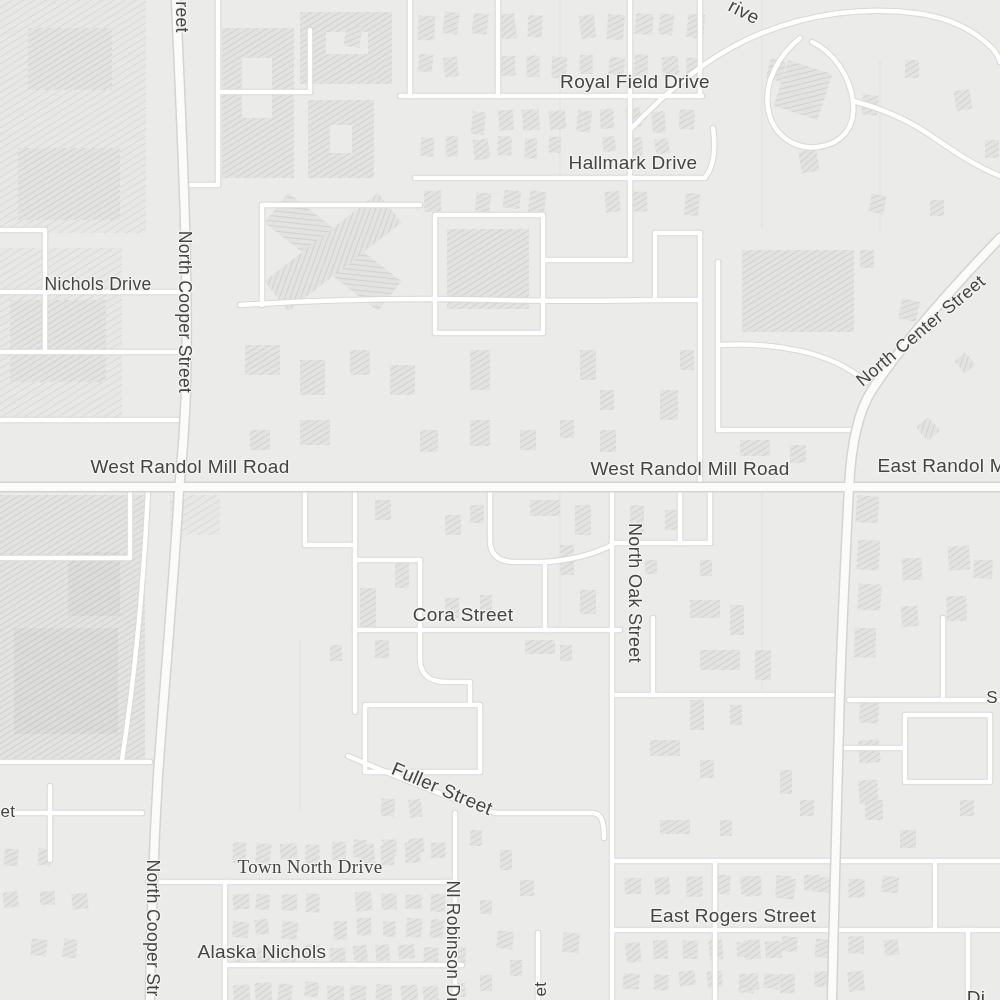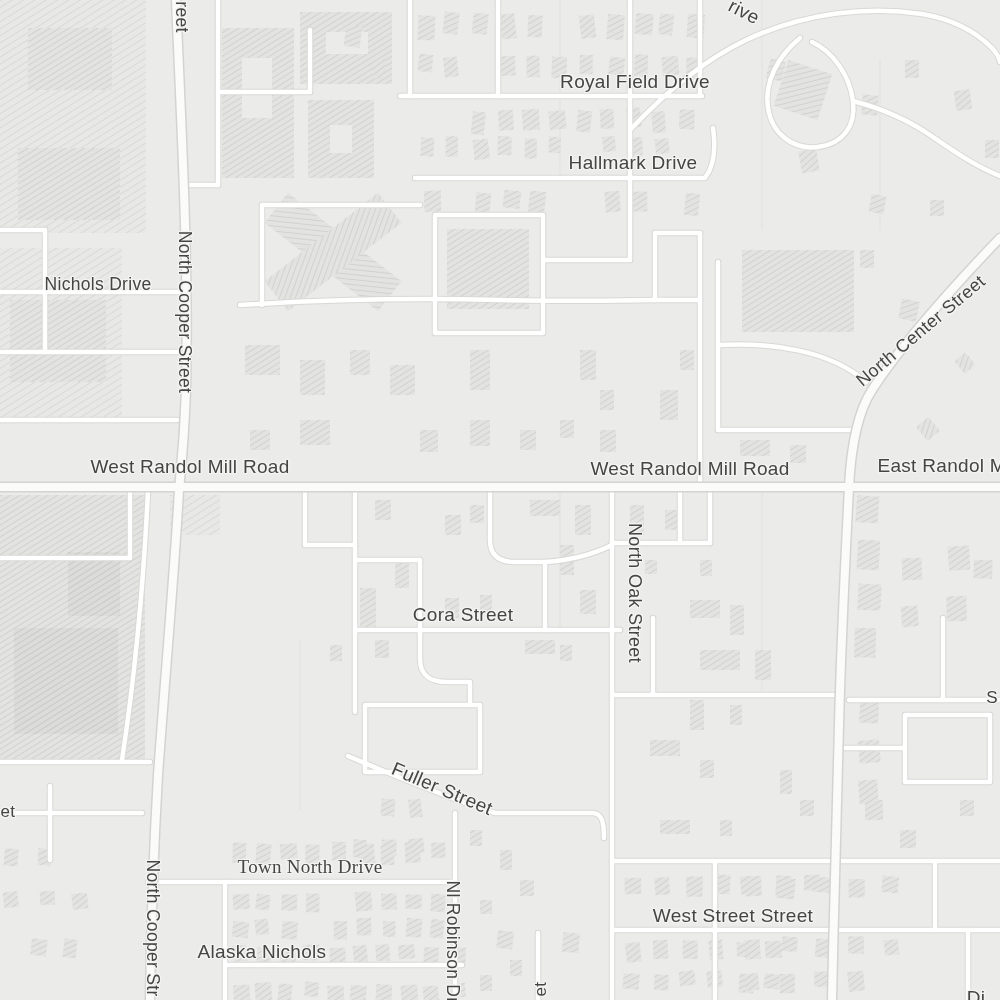--- a/index.html
+++ b/index.html
@@ -461,21 +461,21 @@
   <div class="lbl" style="left:181px;top:17px;font-size:17.5px;transform:translate(-50%,-50%) rotate(90deg);">reet</div>
   <div class="lbl" style="left:152px;top:928px;font-size:17.5px;transform:translate(-50%,-50%) rotate(90deg);">North Cooper Str</div>
   <div class="lbl" style="left:190px;top:467px;">West Randol Mill Road</div>
   <div class="lbl" style="left:690px;top:469px;">West Randol Mill Road</div>
   <div class="lbl" style="left:944px;top:466px;">East Randol Mi</div>
   <div class="lbl" style="left:921px;top:331px;font-size:18px;transform:translate(-50%,-50%) rotate(-40deg);">North Center Street</div>
   <div class="lbl" style="left:634px;top:593px;font-size:18px;transform:translate(-50%,-50%) rotate(90deg);">North Oak Street</div>
   <div class="lbl" style="left:452px;top:615px;margin-left:11px;">Cora Street</div>
   <div class="lbl" style="left:442px;top:789px;transform:translate(-50%,-50%) rotate(23deg);">Fuller Street</div>
   <div class="lbl" style="left:310px;top:867px;font-family:Liberation Serif, serif;">Town North Drive</div>
-  <div class="lbl" style="left:733px;top:916px;">West Street Street</div>
+  <div class="lbl" style="left:733px;top:916px;">East Rogers Street</div>
   <div class="lbl" style="left:262px;top:952px;">Alaska Nichols</div>
   <div class="lbl" style="left:452px;top:942px;font-size:17.5px;transform:translate(-50%,-50%) rotate(90deg);">Nl Robinson Dr</div>
   <div class="lbl" style="left:744px;top:12px;transform:translate(-50%,-50%) rotate(27deg);">rive</div>
   <div class="lbl" style="left:992px;top:698px;font-size:17px;">S</div>
   <div class="lbl" style="left:8px;top:812px;font-size:17px;">et</div>
   <div class="lbl" style="left:541px;top:989px;font-size:17px;transform:translate(-50%,-50%) rotate(-90deg);">et</div>
   <div class="lbl" style="left:976px;top:998px;">Di</div>
 </div>
 </div>
 

